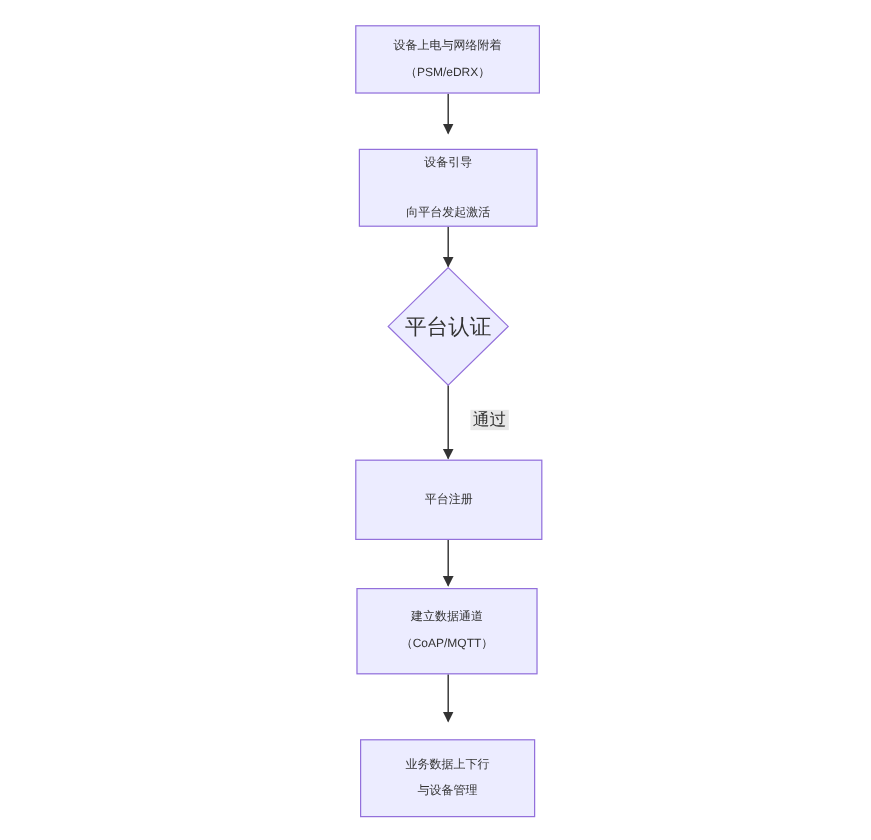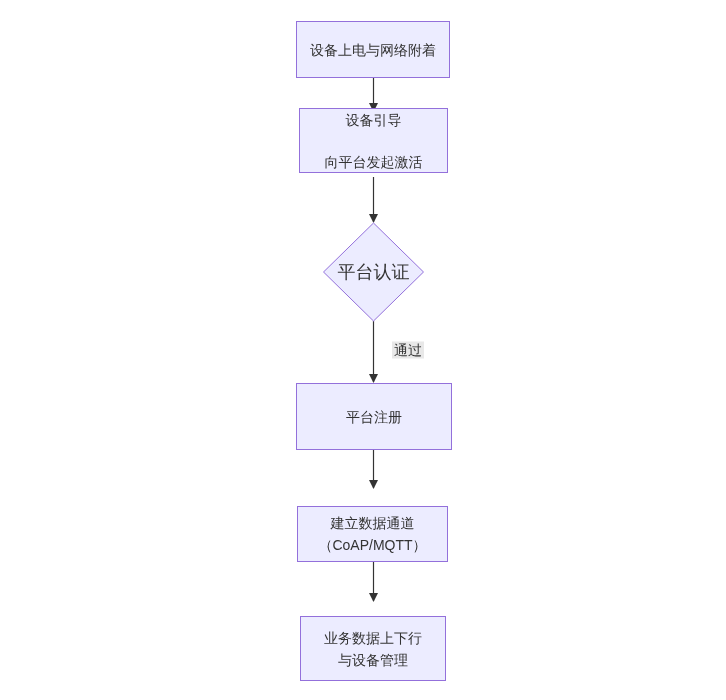--- a/index.html
+++ b/index.html
@@ -21,21 +21,21 @@
     top: 0;
     width: 726px;
     height: 700px;
   }
   .node {
     position: absolute;
     box-sizing: border-box;
     background: #ECECFF;
     border: 1px solid #9370DB;
     color: #333333;
-    font-size: 14px;
+    font-size: 10px;
     line-height: 22px;
     text-align: center;
     display: flex;
     flex-direction: column;
     align-items: center;
     justify-content: center;
   }
   .node-label-line {
     white-space: nowrap;
   }
@@ -78,36 +78,37 @@
     <line x1="373.5" y1="177" x2="373.5" y2="222" stroke="#333333" stroke-width="1.2" marker-end="url(#arrowhead)"></line>
     <line x1="373.5" y1="321" x2="373.5" y2="382" stroke="#333333" stroke-width="1.2" marker-end="url(#arrowhead)"></line>
     <line x1="373.5" y1="450" x2="373.5" y2="488" stroke="#333333" stroke-width="1.2" marker-end="url(#arrowhead)"></line>
     <line x1="373.5" y1="556" x2="373.5" y2="601" stroke="#333333" stroke-width="1.2" marker-end="url(#arrowhead)"></line>
 
     <polygon points="373.5,223 423.5,272 373.5,321 323.5,272" fill="#ECECFF" stroke="#9370DB" stroke-width="1"></polygon>
   </svg>
 
   <div class="node" style="left:296px; top:21px; width:154px; height:57px;">
     <div class="node-label-line">设备上电与网络附着</div>
+    <div class="node-label-line">（PSM/eDRX）</div>
   </div>
 
-  <div class="node" style="left:299px; top:108px; width:149px; height:65px;gap:20px;">
+  <div class="node" style="left:299px; top:124px; width:149px; height:65px;gap:20px;">
     <div class="node-label-line">设备引导</div>
     <div class="node-label-line">向平台发起激活</div>
   </div>
 
   <div class="diamond-label" style="left:323px; top:252px; width:101px; height:40px;">平台认证</div>
 
   <div class="edge-label" style="left:368px; top:350px;">通过</div>
 
   <div class="node" style="left:296px; top:383px; width:156px; height:67px;gap:20px;">
     <div class="node-label-line">平台注册</div>
   </div>
 
-  <div class="node" style="left:297px; top:490px; width:151px; height:56px;margin-top:16px;">
+  <div class="node" style="left:297px; top:490px; width:151px; height:72px;">
     <div class="node-label-line">建立数据通道</div>
     <div class="node-label-line">（CoAP/MQTT）</div>
   </div>
 
   <div class="node" style="left:300px; top:602px; width:146px; height:65px;margin-top:14px;">
     <div class="node-label-line">业务数据上下行</div>
     <div class="node-label-line">与设备管理</div>
   </div>
 
 </div>

